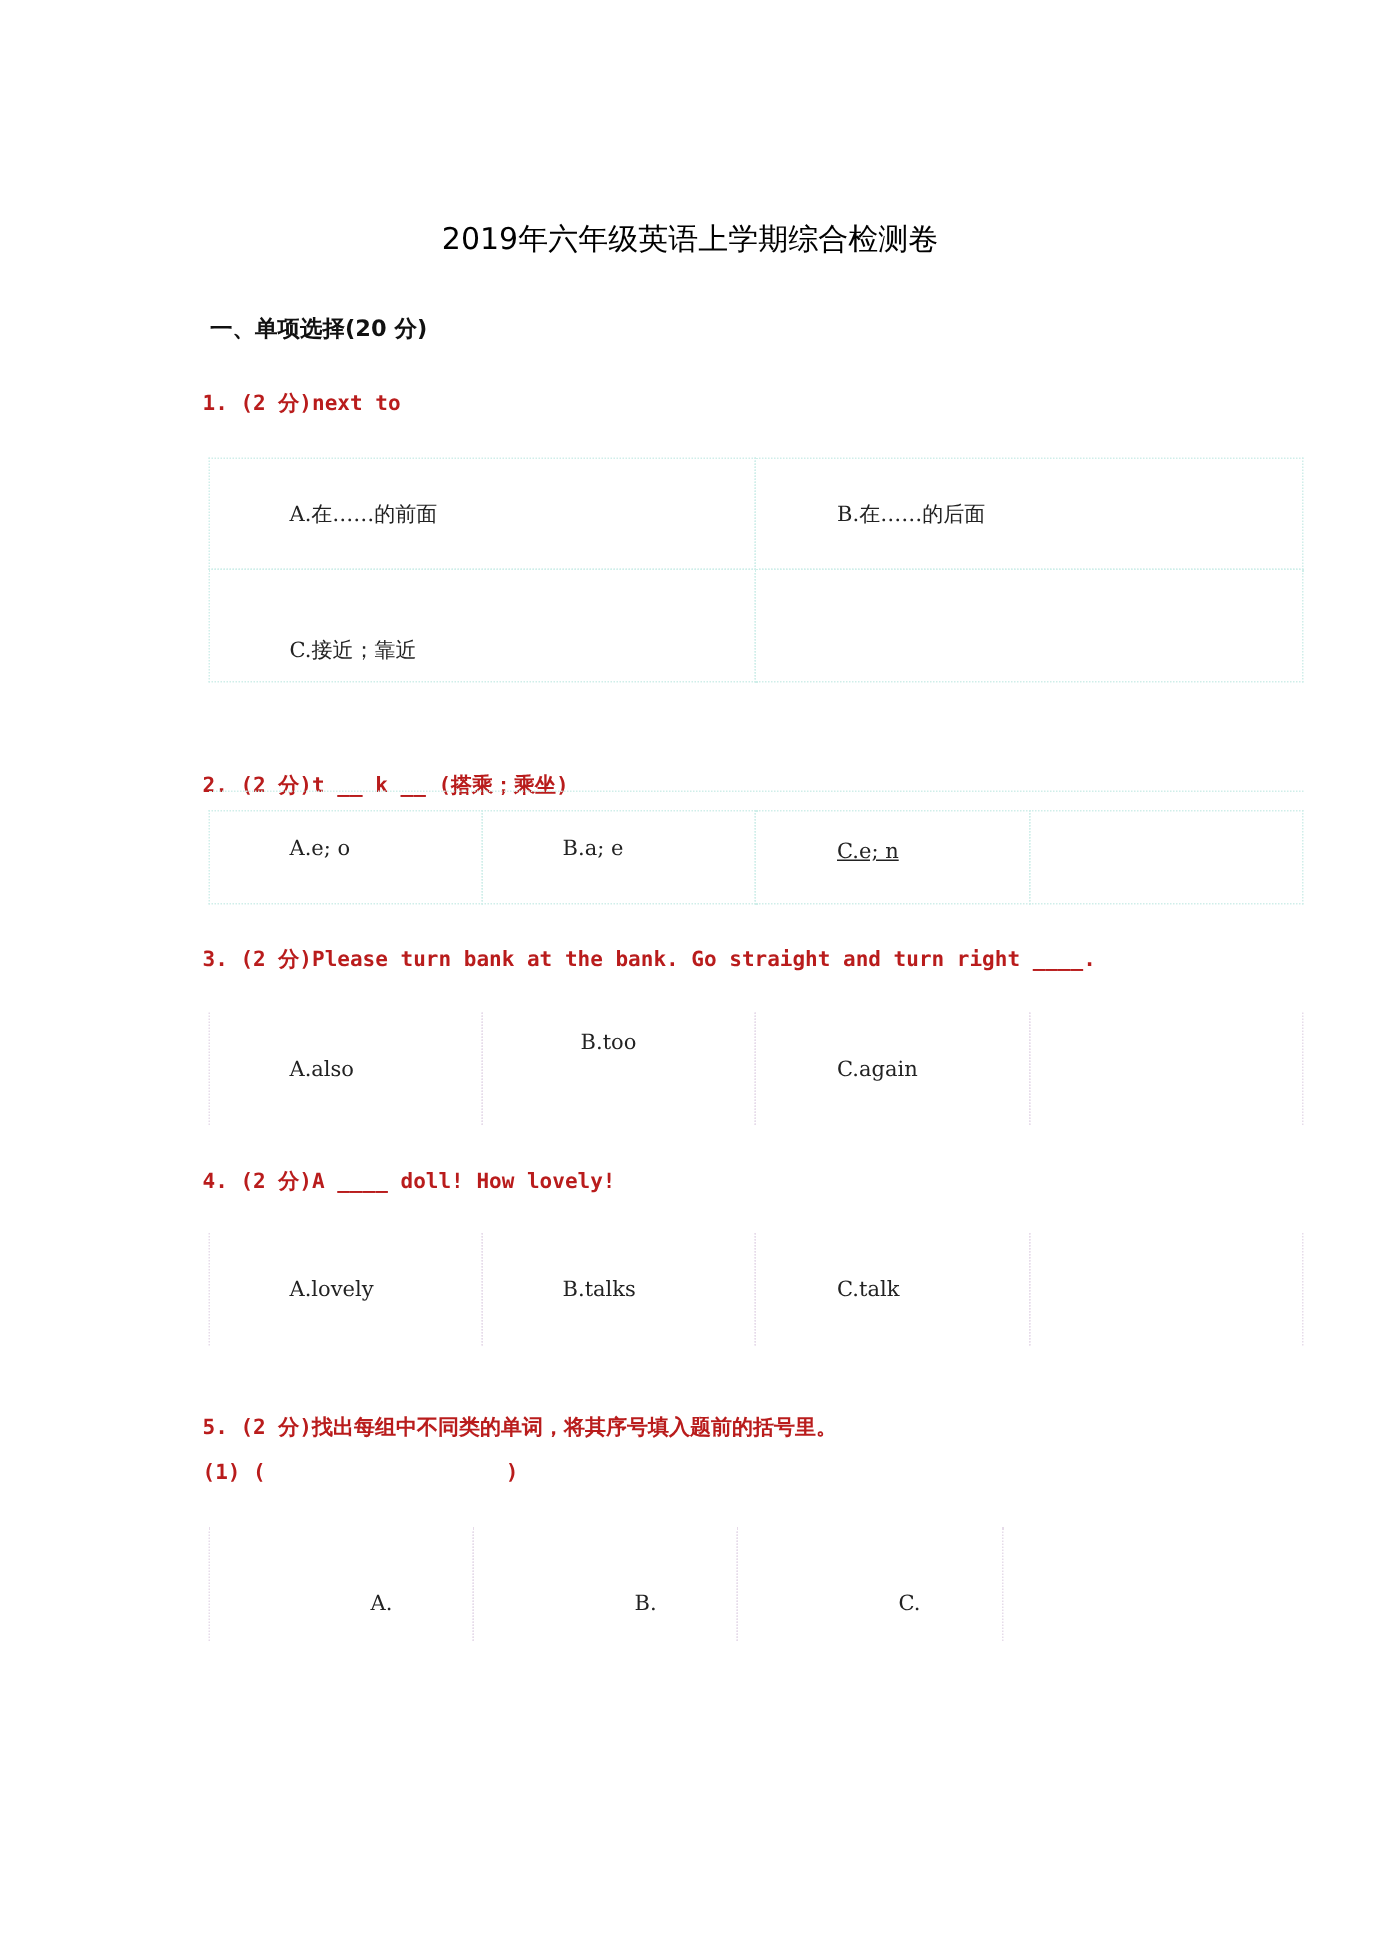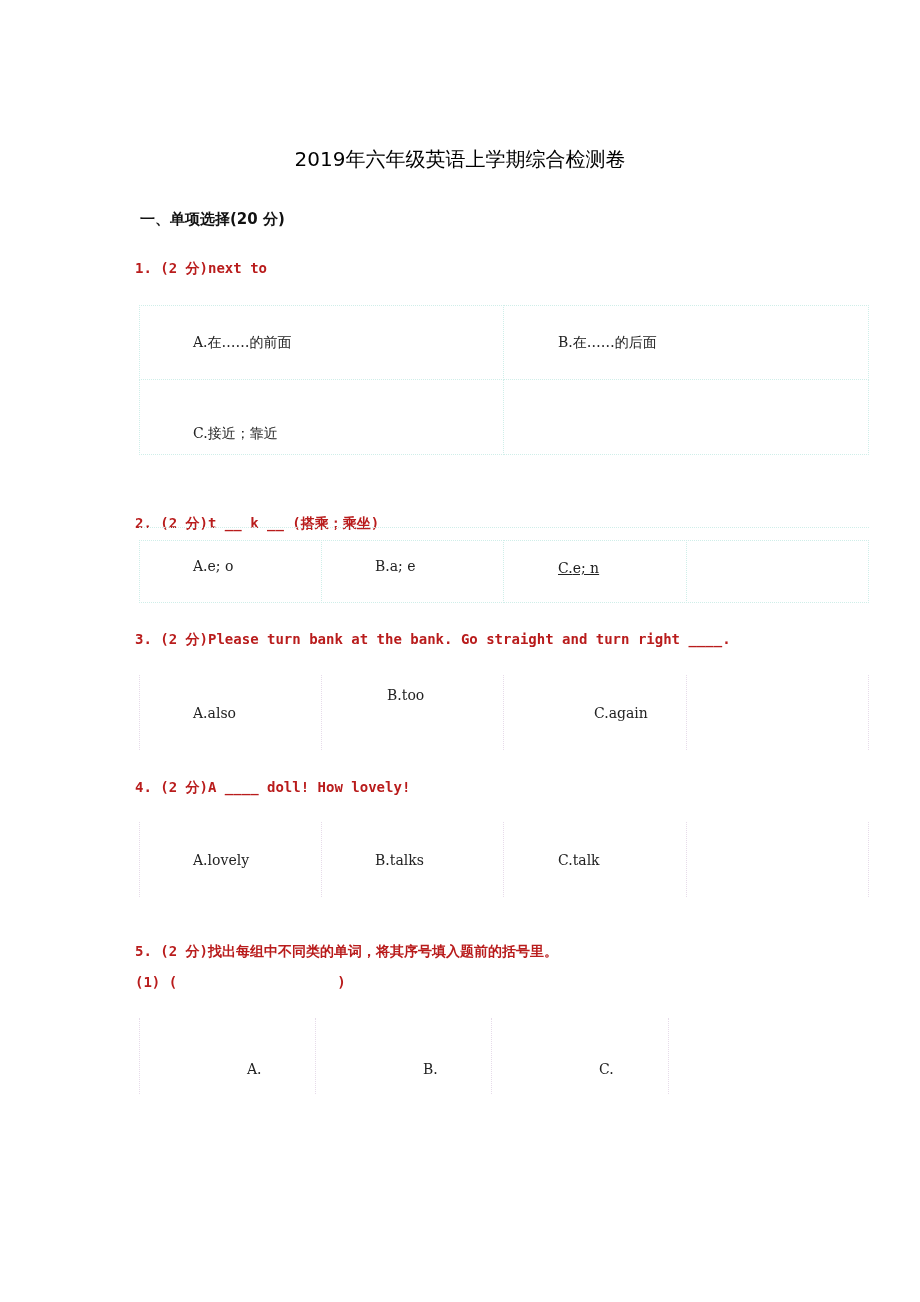--- a/index.html
+++ b/index.html
@@ -55,21 +55,21 @@
 
 <div class="abs q" style="top:631px;"><span>3.</span> <span>(2 分)</span><span>Please turn bank at the bank. Go straight and turn right ____.</span></div>
 
 <div class="cell dot-v" style="left:139px;top:675px;width:183px;height:75px;">
   <span class="opt" style="left:53px;top:30px;"><span>A.</span><span>also</span></span>
 </div>
 <div class="cell dot-v" style="left:321px;top:675px;width:183px;height:75px;">
   <span class="opt" style="left:53px;top:12px;margin-left:12px;"><span>B.</span><span>too</span></span>
 </div>
 <div class="cell dot-v" style="left:503px;top:675px;width:184px;height:75px;">
-  <span class="opt" style="left:54px;top:30px;margin-left:36px;"><span>C.</span><span>again</span></span>
+  <span class="opt" style="left:54px;top:30px;"><span>C.</span><span>again</span></span>
 </div>
 <div class="cell dot-v" style="left:686px;top:675px;width:183px;height:75px;"></div>
 
 <div class="abs q" style="top:779px;"><span>4.</span> <span>(2 分)</span><span>A ____ doll! How lovely!</span></div>
 
 <div class="cell dot-v" style="left:139px;top:822px;width:183px;height:75px;">
   <span class="opt" style="left:53px;top:30px;"><span>A.</span><span>lovely</span></span>
 </div>
 <div class="cell dot-v" style="left:321px;top:822px;width:183px;height:75px;">
   <span class="opt" style="left:53px;top:30px;"><span>B.</span><span>talks</span></span>

